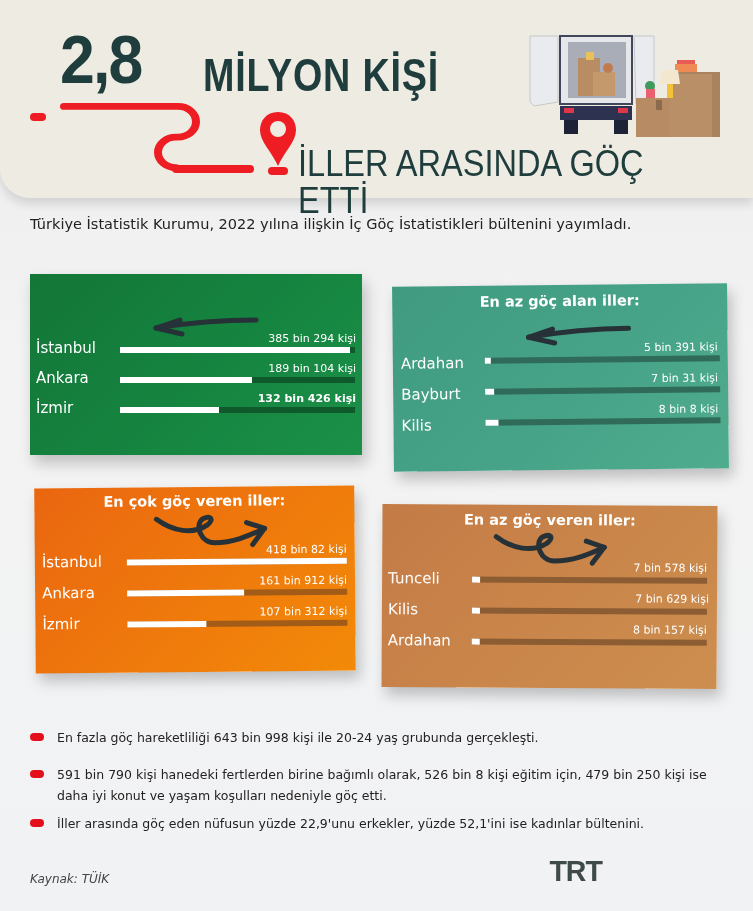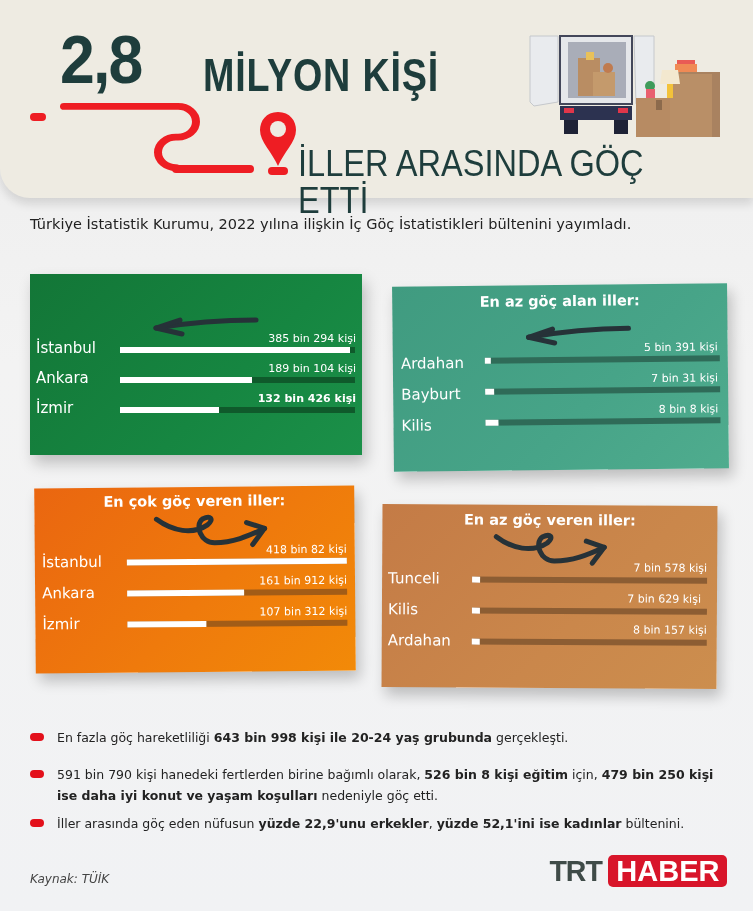--- a/index.html
+++ b/index.html
@@ -80,21 +80,21 @@
   #card-tan .bar-track { background: #8c5d33; }
 
   
   .bullets { position: absolute; left: 30px; top: 727px; width: 700px; }
   .bullet { position: absolute; left: 0; width: 700px; font-size: 12.5px; line-height: 21px; color: #222; }
   .bullet-dot {
     position: absolute; left: 0; top: 6px; width: 14px; height: 8px;
     border-radius: 4px; background: #e3101b;
   }
   .bullet-text { position: absolute; left: 27px; width: 670px; }
-  .bullet-text b { font-weight: bold; }
+  .bullet-text b { font-weight: normal; }
 
   .source {
     position: absolute; left: 30px; top: 872px;
     font-size: 12px; font-style: italic; color: #444;
   }
   .logo { position: absolute; left: 548px; top: 853px; height: 36px; display: flex; align-items: center; }
   .logo-trt {
     font-family: "Liberation Sans", sans-serif; font-weight: bold;
     font-size: 30px; color: #3f4b48; letter-spacing: -1px;
     transform: scaleX(0.95);
@@ -257,21 +257,21 @@
   </svg>
   <div class="row" style="top:58px;">
     <span class="row-city" style="left:6px;top:7px;">Tunceli</span>
     <span class="row-value" style="right:10px;top:-2px;">7 bin 578 kişi</span>
     <div class="bar-track" style="left:90px;width:235px;top:14px;">
         <div class="bar-fill" style="width:3.5%;"></div>
       </div>
   </div>
   <div class="row" style="top:89px;">
     <span class="row-city" style="left:6px;top:7px;">Kilis</span>
-    <span class="row-value" style="right:16px;top:-2px;">7 bin 629 kişi</span>
+    <span class="row-value" style="right:8px;top:-2px;">7 bin 629 kişi</span>
     <div class="bar-track" style="left:90px;width:235px;top:14px;">
         <div class="bar-fill" style="width:3.5%;"></div>
       </div>
   </div>
   <div class="row" style="top:120px;">
     <span class="row-city" style="left:6px;top:7px;">Ardahan</span>
     <span class="row-value" style="right:10px;top:-2px;">8 bin 157 kişi</span>
     <div class="bar-track" style="left:90px;width:235px;top:14px;">
         <div class="bar-fill" style="width:3.5%;"></div>
       </div>
@@ -289,14 +289,13 @@
   </div>
   <div class="bullet" style="top:86px;">
     <span class="bullet-dot"></span>
     <span class="bullet-text"><span>İller arasında göç eden nüfusun </span><b>yüzde 22,9'unu erkekler</b><span>, </span><b>yüzde 52,1'ini ise kadınlar</b><span> bültenini.</span></span>
   </div>
 </div>
 
 <span class="source">Kaynak: TÜİK</span>
 <div class="logo">
   <span class="logo-trt">TRT</span>
-  <span class="logo-haber">HABER</span>
 </div>
 
 </body></html>

